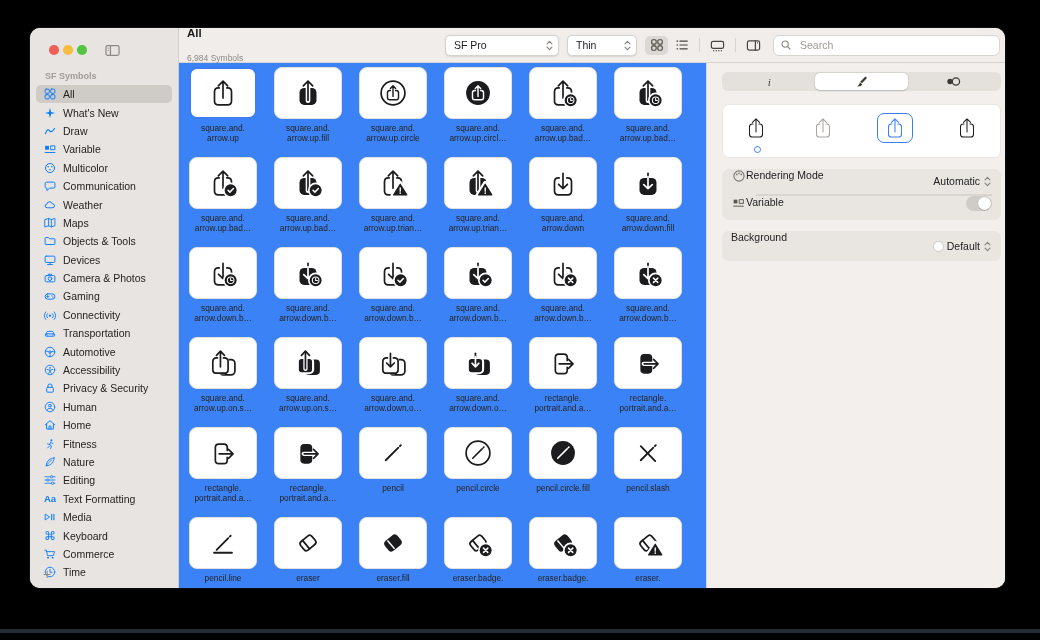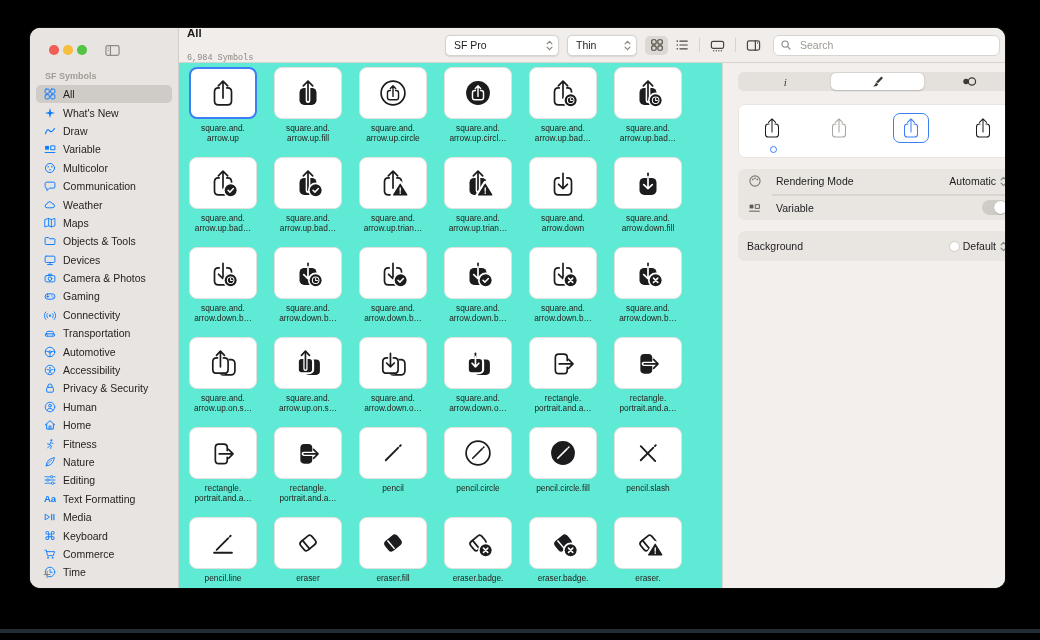--- a/index.html
+++ b/index.html
@@ -28,39 +28,39 @@
   .sb-txt{color:#0d7dfd;font-weight:700;font-size:9.5px;}
   .sb-txt.big{font-size:12px;font-weight:400;}
   .sb-add{position:absolute;bottom:6px;left:13px;font-size:14px;color:#8d8983;}
 
   
   .main{flex:1;display:flex;flex-direction:column;min-width:0;}
   .toolbar{height:34px;min-height:34px;background:#f0edea;border-bottom:1px solid #d7d3cf;
            display:flex;align-items:center;padding:0 5px 0 8px;gap:8px;}
   .tb-title{line-height:1;}
   .tb-title .t1{font-size:11.5px;font-weight:700;color:#1c1c1e;}
-  .tb-title .t2{font-size:8.5px;color:#8d8984;margin-top:14px;font-family:Liberation Mono, monospace;}
+  .tb-title .t2{font-size:8.5px;color:#8d8984;margin-top:14px;}
   .spacer{flex:1;}
   .pill{display:flex;align-items:center;background:#fff;border:1px solid #d6d2cd;border-radius:5px;
         height:19px;padding:0 4px 0 8px;font-size:10.5px;color:#1c1c1e;box-shadow:0 .5px 1.5px rgba(0,0,0,.1);text-align:right;}
   .pill .chev{margin-left:auto;display:flex;}
   .pill.font{width:100px;} .pill.weight{width:56px;}
   .viewbtns{display:flex;align-items:center;gap:2px;}
   .vbtn{width:23px;height:19px;border:none;background:none;border-radius:5px;display:flex;
         align-items:center;justify-content:center;padding:0;}
   .vbtn.active{background:#dcd8d4;}
   .vsep{width:1px;height:14px;background:#d7d3cf;margin:0 4px;}
   .search{width:213px;height:19px;background:#fff;border:1px solid #d8d4d0;border-radius:6px;
           display:flex;align-items:center;gap:8px;padding:0 6px;}
   .search .ph{font-size:10.5px;color:#9d9993;}
 
   .content{flex:1;display:flex;min-height:0;}
-  .grid{width:517px;min-width:517px;background:#5eead4;overflow:hidden;
+  .grid{width:517px;min-width:517px;background:#3b82f6;overflow:hidden;
         display:grid;grid-template-columns:repeat(6,68px);grid-auto-rows:90px;
-        column-gap:17px;padding:4px 16px 0 10px;}
+        column-gap:17px;padding:4px 0 0 10px;}
   .cell{width:68px;}
   .cbox{width:68px;height:52px;box-sizing:border-box;background:#fff;border:1px solid #e4e1dd;
         border-radius:8px;display:flex;align-items:center;justify-content:center;}
   .cell.sel .cbox{border:2px solid #3d7ef6;}
   .clabel{margin-top:5px;font-size:8.3px;line-height:9.6px;color:#26231f;text-align:center;
           width:84px;margin-left:-8px;}
 
   
   .inspector{width:310px;min-width:310px;box-sizing:border-box;background:#f2efec;
              border-left:1px solid #dbd7d3;padding:9px 15px 0 15px;}
@@ -68,21 +68,21 @@
   .seg{flex:1;display:flex;align-items:center;justify-content:center;border-radius:5px;}
   .seg.sel{background:#fff;box-shadow:0 .5px 2px rgba(0,0,0,.2);}
   .info-i{font-family:"Liberation Serif", serif;font-style:italic;font-size:11px;color:#3c3832;}
   .preview{height:54px;background:#fff;border:1px solid #e9e6e2;border-radius:7px;margin-top:13px;
            display:flex;align-items:center;justify-content:space-around;position:relative;
            padding-bottom:6px;box-sizing:border-box;}
   .pv-sel{border:1.5px solid #3c7ef5;border-radius:7px;padding:1px 4px;display:flex;}
   .pv-dot{position:absolute;left:31px;bottom:4px;width:5px;height:5px;border:1.5px solid #3c7ef5;
           border-radius:50%;}
   .group{background:#e9e5e1;border-radius:7px;margin-top:11px;padding:0 9px;}
-  .grow{display:flex;align-items:center;height:24.5px;gap:14px;font-size:10.5px;color:#1c1c1e;}
+  .grow{display:flex;height:24.5px;gap:0;font-size:10.5px;color:#1c1c1e;}
   .grow.tall{height:30px;}
   .gsep{height:1px;background:#d8d4d0;margin-left:25px;}
   .gic{width:15px;display:flex;justify-content:center;}
   .gsp{flex:1;}
   .gval{display:flex;align-items:center;gap:3px;font-size:10.5px;color:#1c1c1e;}
   .toggle{width:26px;height:15px;border-radius:8px;background:#cfcbc6;position:relative;}
   .toggle::after{content:"";position:absolute;right:1px;top:1px;width:13px;height:13px;
                  border-radius:50%;background:#fff;box-shadow:0 .5px 1px rgba(0,0,0,.3);}
   .sw{width:11px;height:11px;border-radius:50%;}
   .sw.dark{background:#47474a;} .sw.light{background:#fff;border:1px solid #cfcbc7;box-sizing:border-box;}

